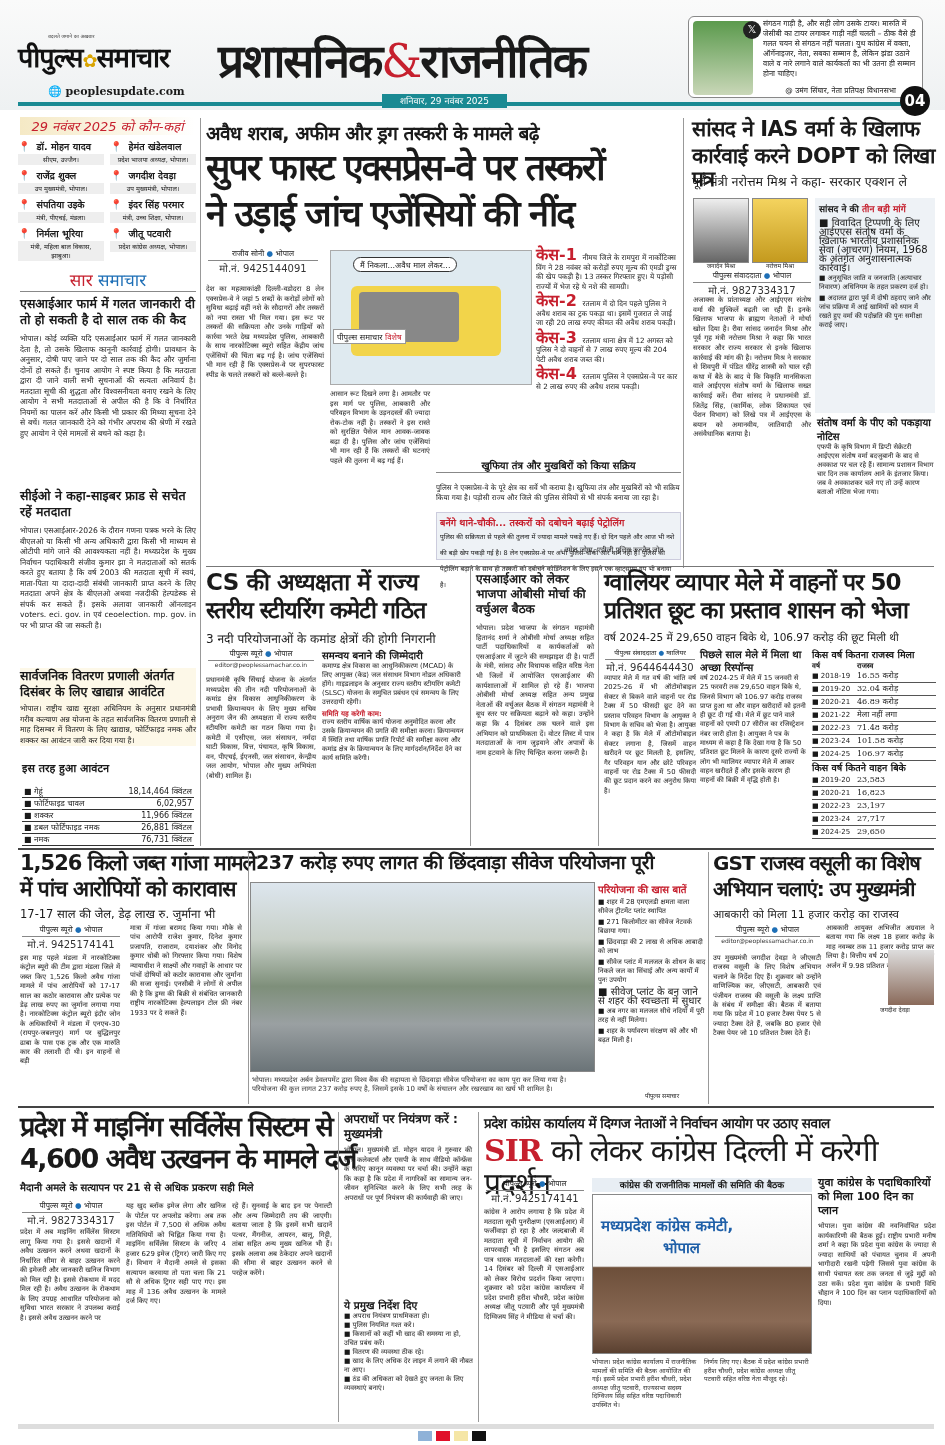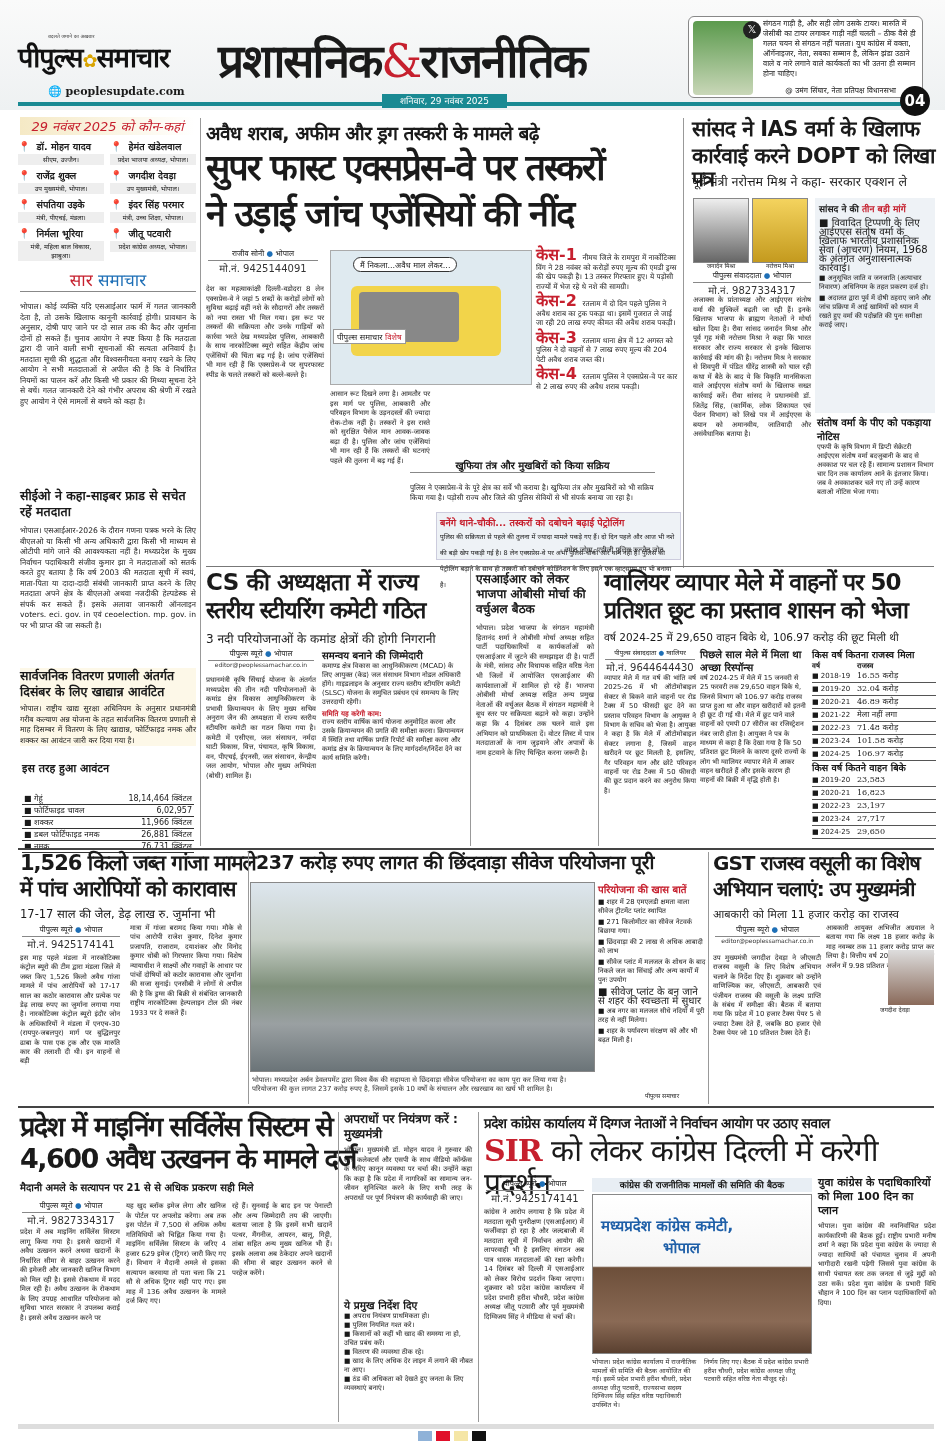--- a/index.html
+++ b/index.html
@@ -134,32 +134,33 @@
         <span class="pin">📍</span>
         <span>जीतू पटवारी</span>
       </div>
       <div class="ww-role">प्रदेश कांग्रेस अध्यक्ष, भोपाल।</div>
     </div>
   </div>
 
 <div class="abs sar-title"><span class="r">सार</span> <span class="b">समाचार</span></div>
 
 <div class="abs" style="left:20px;top:296px;width:176px;">
+  <div class="brief-h">एसआईआर फार्म में गलत जानकारी दी तो हो सकती है दो साल तक की कैद</div>
   <div class="body-txt" style="margin-top:6px">भोपाल। कोई व्यक्ति यदि एसआईआर फार्म में गलत जानकारी देता है, तो उसके खिलाफ कानूनी कार्रवाई होगी। प्रावधान के अनुसार, दोषी पाए जाने पर दो साल तक की कैद और जुर्माना दोनों हो सकते हैं। चुनाव आयोग ने स्पष्ट किया है कि मतदाता द्वारा दी जाने वाली सभी सूचनाओं की सत्यता अनिवार्य है। मतदाता सूची की शुद्धता और विश्वसनीयता बनाए रखने के लिए आयोग ने सभी मतदाताओं से अपील की है कि वे निर्धारित नियमों का पालन करें और किसी भी प्रकार की मिथ्या सूचना देने से बचें। गलत जानकारी देने को गंभीर अपराध की श्रेणी में रखते हुए आयोग ने ऐसे मामलों से बचने को कहा है।</div>
 </div>
 <div class="abs" style="left:20px;top:488px;width:176px;">
   <div class="brief-h">सीईओ ने कहा-साइबर फ्राड से सचेत रहें मतदाता</div>
   <div class="body-txt" style="margin-top:6px">भोपाल। एसआईआर-2026 के दौरान गणना पत्रक भरने के लिए बीएलओ या किसी भी अन्य अधिकारी द्वारा किसी भी माध्यम से ओटीपी मांगे जाने की आवश्यकता नहीं है। मध्यप्रदेश के मुख्य निर्वाचन पदाधिकारी संजीव कुमार झा ने मतदाताओं को सतर्क करते हुए बताया है कि वर्ष 2003 की मतदाता सूची में स्वयं, माता-पिता या दादा-दादी संबंधी जानकारी प्राप्त करने के लिए मतदाता अपने क्षेत्र के बीएलओ अथवा नजदीकी हेल्पडेस्क से संपर्क कर सकते हैं। इसके अलावा जानकारी ऑनलाइन voters. eci. gov. in एवं ceoelection. mp. gov. in पर भी प्राप्त की जा सकती है।</div>
 </div>
 <div class="abs" style="left:20px;top:668px;width:176px;background:#fdf8e8">
   <div class="brief-h">सार्वजनिक वितरण प्रणाली अंतर्गत दिसंबर के लिए खाद्यान्न आवंटित</div>
   <div class="body-txt" style="margin-top:4px">भोपाल। राष्ट्रीय खाद्य सुरक्षा अधिनियम के अनुसार प्रधानमंत्री गरीब कल्याण अन्न योजना के तहत सार्वजनिक वितरण प्रणाली से माह दिसम्बर में वितरण के लिए खाद्यान्न, फोर्टिफाइड नमक और शक्कर का आवंटन जारी कर दिया गया है।</div>
 </div>
 <div class="abs alloc">
-  <div style="font-size:11px;font-weight:bold;margin-bottom:18px">इस तरह हुआ आवंटन</div>
+  <div style="font-size:11px;font-weight:bold;margin-bottom:11px">इस तरह हुआ आवंटन</div>
   <div id="alloc-rows">
       <div class="alloc-row">
         <span>■ गेहूं</span>
         <span>18,14,464 क्विंटल</span>
       </div>
       <div class="alloc-row">
         <span>■ फोर्टिफाइड चावल</span>
         <span>6,02,957</span>
       </div>
       <div class="alloc-row">
@@ -198,21 +199,21 @@
 </div>
 <div class="abs body-txt" style="left:330px;top:390px;width:100px;font-size:7px;line-height:9.5px">आसान रूट दिखने लगा है। आमतौर पर इस मार्ग पर पुलिस, आबकारी और परिवहन विभाग के उड़नदस्तों की ज्यादा रोक-टोक नहीं है। तस्करों ने इस रास्ते को सुरक्षित पैसेज मान आवक-जावक बढ़ा दी है। पुलिस और जांच एजेंसियां भी मान रही हैं कि तस्करों की घटनाएं पहले की तुलना में बढ़ गई हैं।</div>
 
 <div class="abs" style="left:536px;top:250px;width:142px;" id="cases">
     <div class="case-box" style="margin-bottom:5px"><span class="case-lbl">केस-1 </span><span>नीमच जिले के रामपुरा में नार्कोटिक्स विंग ने 28 नवंबर को करोड़ों रुपए मूल्य की एमडी ड्रग्स की खेप पकड़ी है। 13 तस्कर गिरफ्तार हुए। ये पड़ोसी राज्यों में भेज रहे थे नशे की सामग्री।</span></div>
     <div class="case-box" style="margin-bottom:5px"><span class="case-lbl">केस-2 </span><span>रतलाम में दो दिन पहले पुलिस ने अवैध शराब का ट्रक पकड़ा था। इसमें गुजरात ले जाई जा रही 20 लाख रुपए कीमत की अवैध शराब पकड़ी।</span></div>
     <div class="case-box" style="margin-bottom:5px"><span class="case-lbl">केस-3 </span><span>रतलाम थाना क्षेत्र में 12 अगस्त को पुलिस ने दो वाहनों से 7 लाख रुपए मूल्य की 204 पेटी अवैध शराब जब्त की।</span></div>
     <div class="case-box" style="margin-bottom:12px"><span class="case-lbl">केस-4 </span><span>रतलाम पुलिस ने एक्सप्रेस-वे पर कार से 2 लाख रुपए की अवैध शराब पकड़ी।</span></div>
   </div>
 
-<div class="abs" style="left:410px;top:458px;width:245px;">
+<div class="abs" style="left:436px;top:458px;width:245px;">
   <div style="font-size:10px;font-weight:bold;text-align:center;border-bottom:1px solid #888">खुफिया तंत्र और मुखबिरों को किया सक्रिय</div>
   <div class="case-box" style="margin-top:10px">पुलिस ने एक्सप्रेस-वे के पूरे क्षेत्र का सर्वे भी कराया है। खुफिया तंत्र और मुखबिरों को भी सक्रिय किया गया है। पड़ोसी राज्य और जिले की पुलिस सेवियों से भी संपर्क बनाया जा रहा है।</div>
 </div>
 <div class="abs box-tinted" style="left:436px;top:512px;width:245px;height:48px;padding:3px;border:1px solid #ccd">
   <div style="font-size:9.5px;font-weight:bold;color:#c6202e">बनेंगे थाने-चौकी... तस्करों को दबोचने बढ़ाई पेट्रोलिंग</div>
   <div class="case-box" style="font-size:6.5px;line-height:16px">पुलिस की सक्रियता से पहले की तुलना में ज्यादा मामले पकड़े गए हैं। दो दिन पहले और आज भी नशे की बड़ी खेप पकड़ी गई है। 8 लेन एक्सप्रेस-वे पर अभी पुलिस-चौकी और थाने नहीं हैं। पुलिस की पेट्रोलिंग बढ़ाने के साथ ही तस्करों को दबोचने कोर्डिनेशन के लिए इसने एक व्हाट्सएप ग्रुप भी बनाया है।</div>
 </div>
 <div class="abs" style="left:560px;top:545px;font-size:7px">- उमेश जोगा, एडीजी पुलिस उज्जैन जोन</div>
 
 <div class="col-rule" style="left:683px;top:118px;height:450px"></div>

